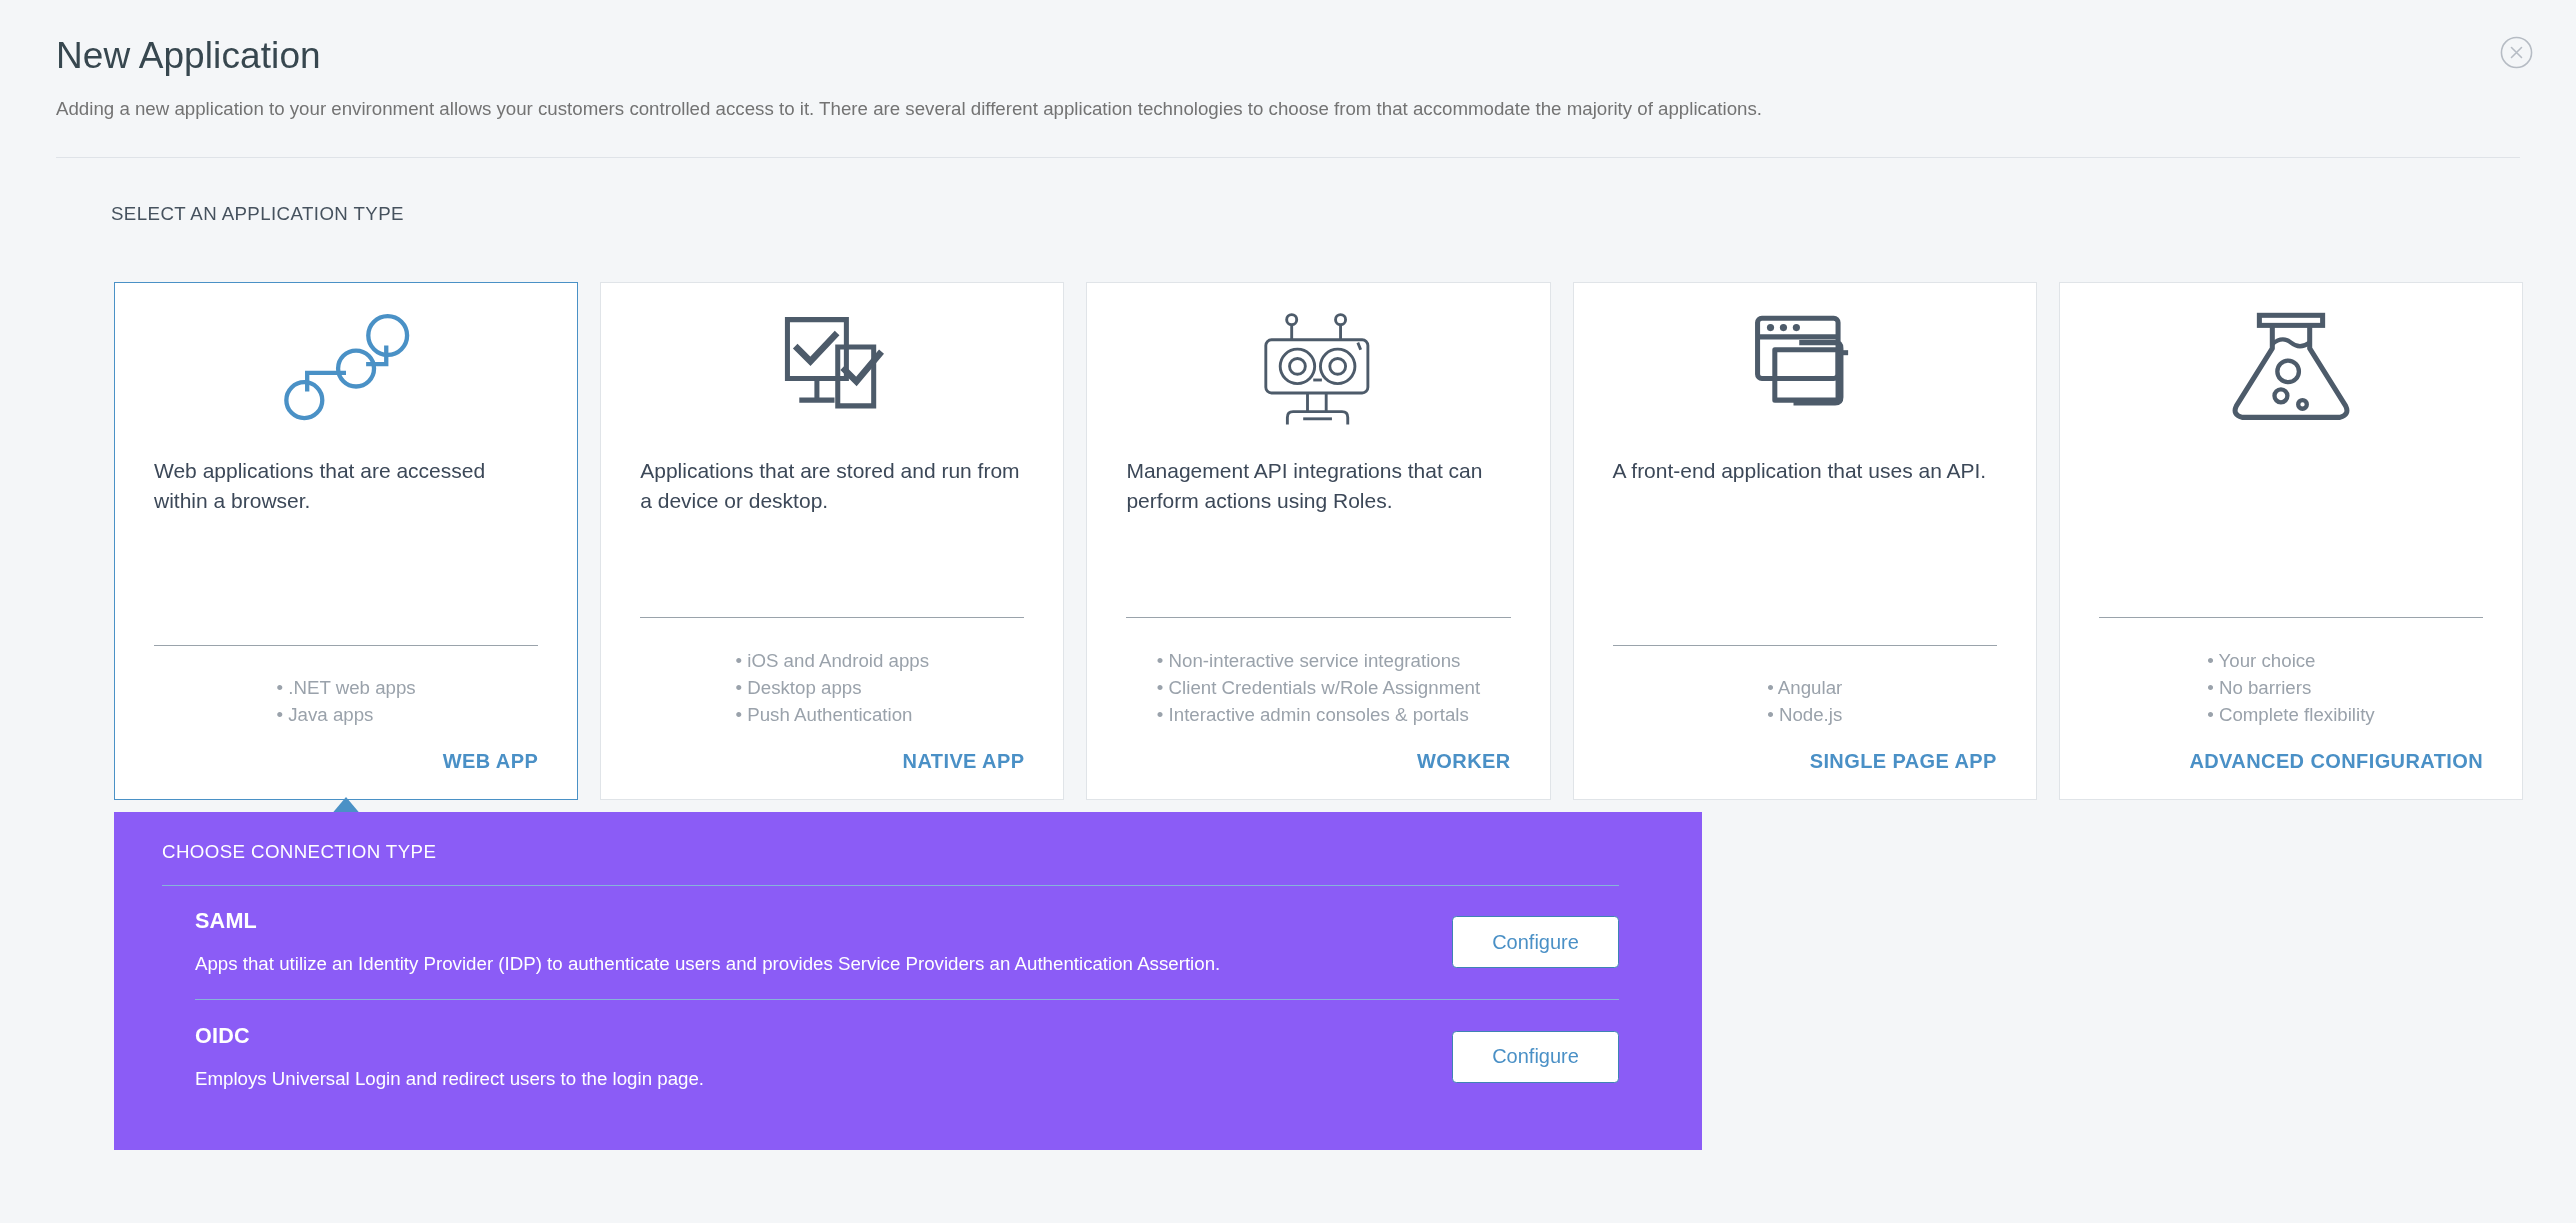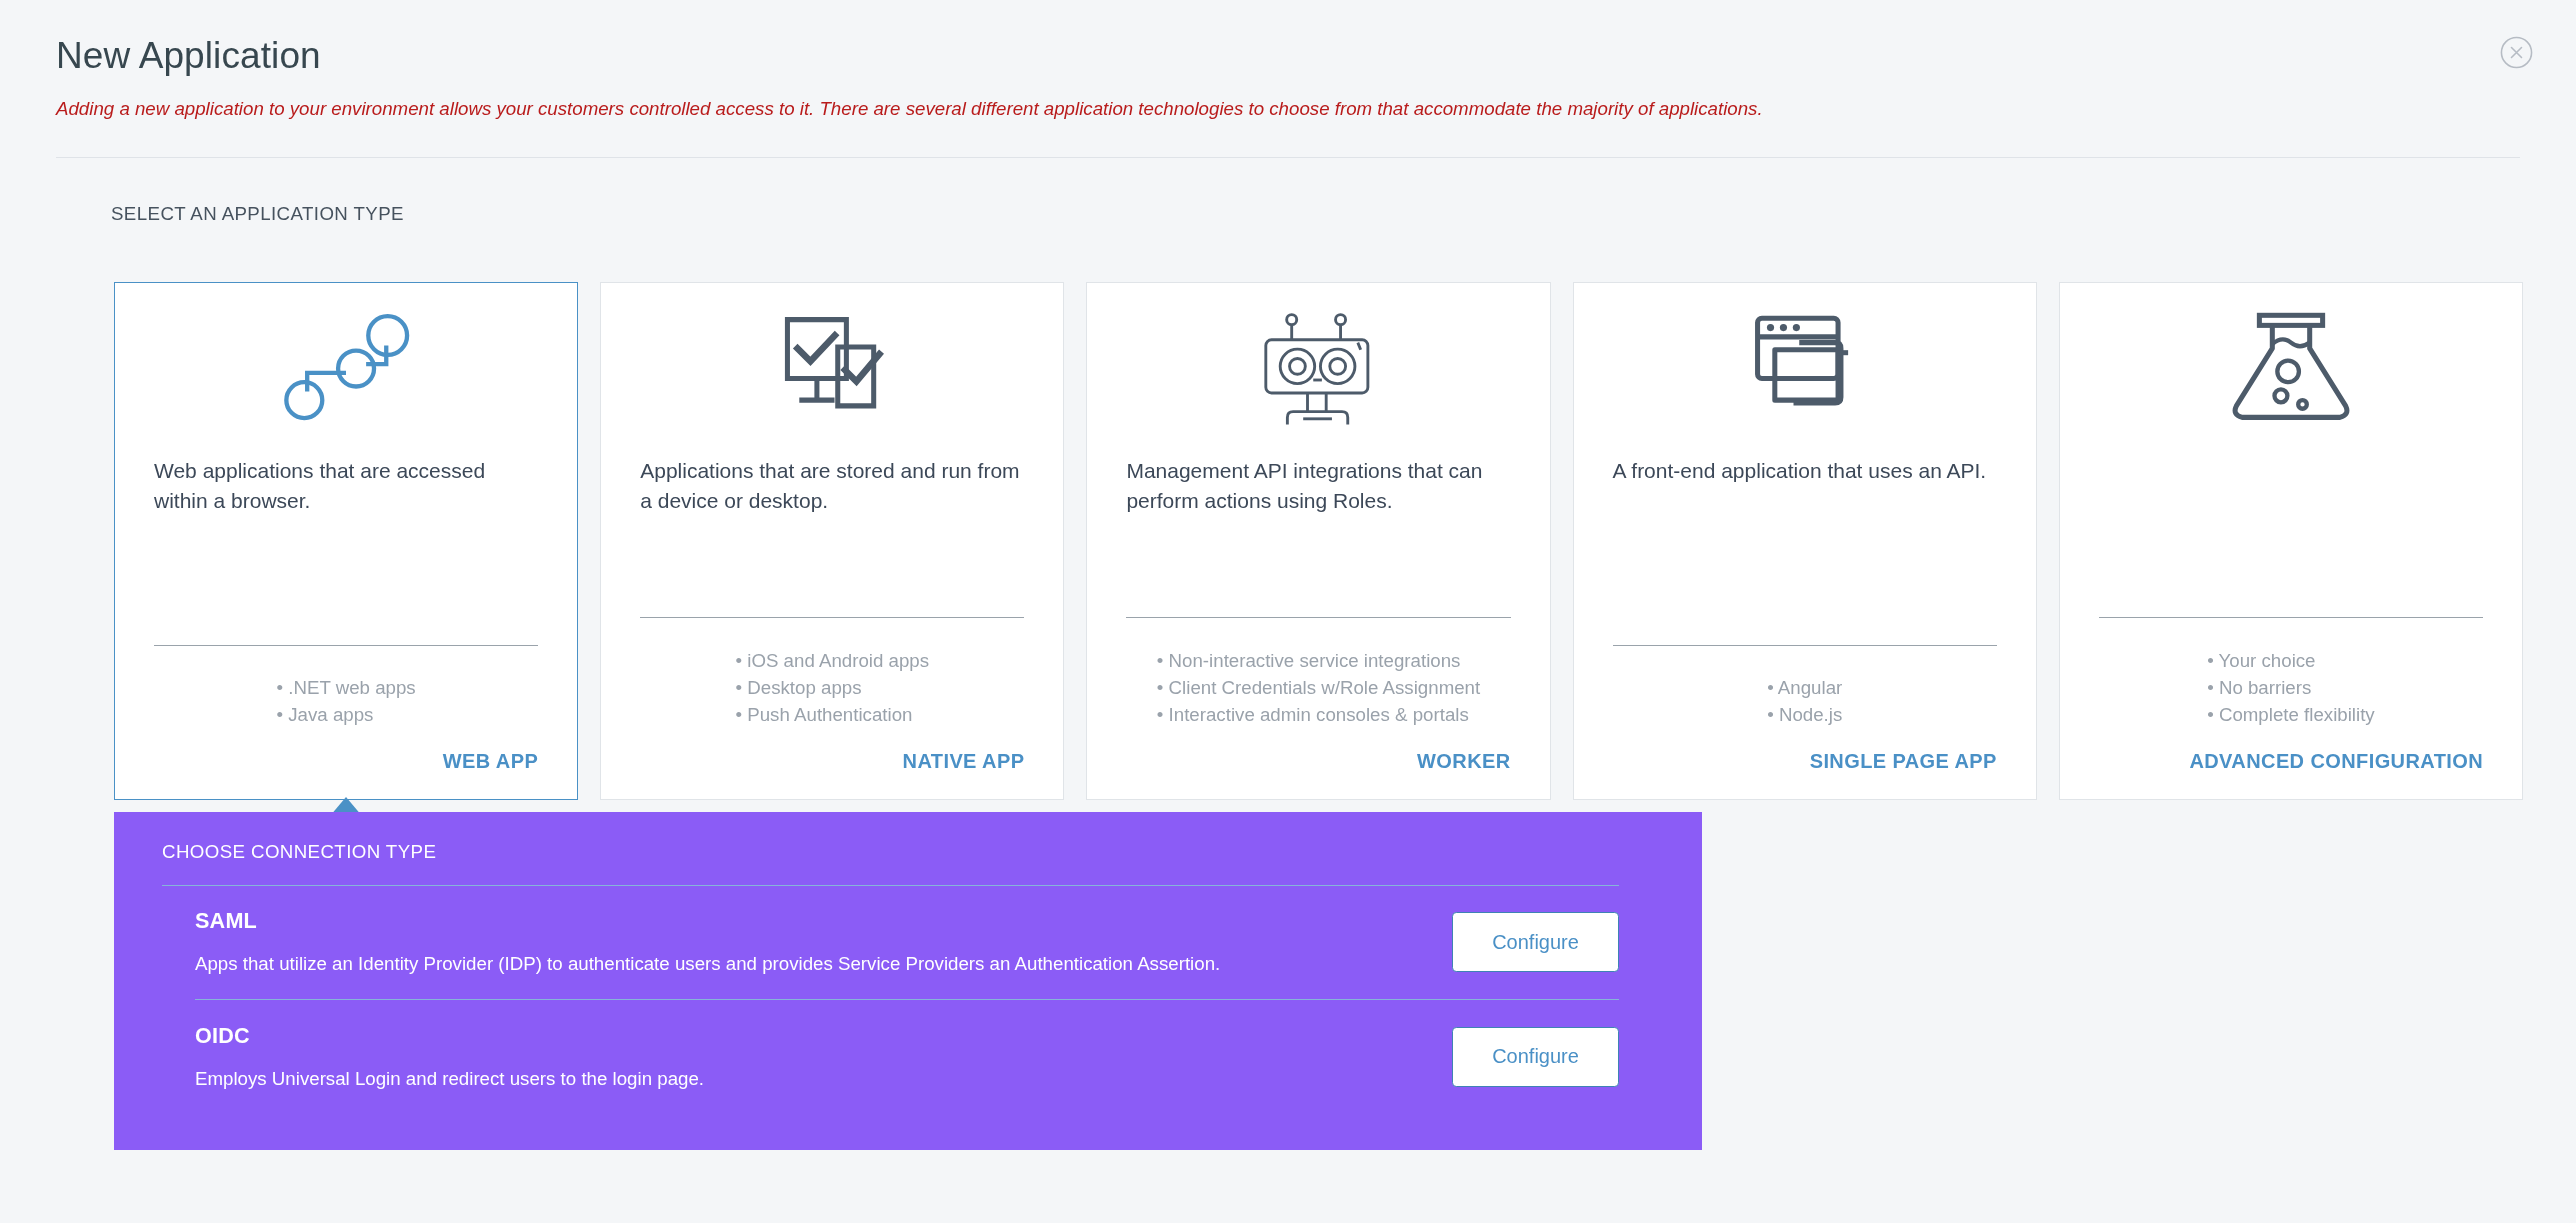--- a/index.html
+++ b/index.html
@@ -29,24 +29,23 @@
     font-size: 37px;
     font-weight: 400;
     color: #37474f;
     letter-spacing: 0.1px;
     margin: 0 0 0 0;
     line-height: 1.15;
   }
   .page-subtitle {
     font-size: 18.7px;
     font-weight: 400;
-    color: #b91c1c;
+    color: #737373;
     margin: 18.7px 0 0 0;
     line-height: 1.35;
-    font-style: italic;
   }
   .header-rule {
     margin: 36px 56px 0 56px;
     height: 0.7px;
     background: #dfe3e8;
   }
   .close-btn {
     position: absolute;
     top: 36px;
     right: 43px;
@@ -182,21 +181,21 @@
     letter-spacing: 0.2px;
   }
   .conn-row-desc {
     font-size: 18.7px;
     color: #ffffff;
     margin-top: 17px;
     line-height: 1.35;
   }
   .configure-btn {
     width: 167px;
-    height: 60px;
+    height: 52px;
     background: #ffffff;
     border: 0.7px solid #3f83b4;
     border-radius: 4.3px;
     color: #4a90c6;
     font-size: 20px;
     font-family: "Liberation Sans", sans-serif;
     cursor: pointer;
     flex: none;
     margin-left: 29px;
   }

